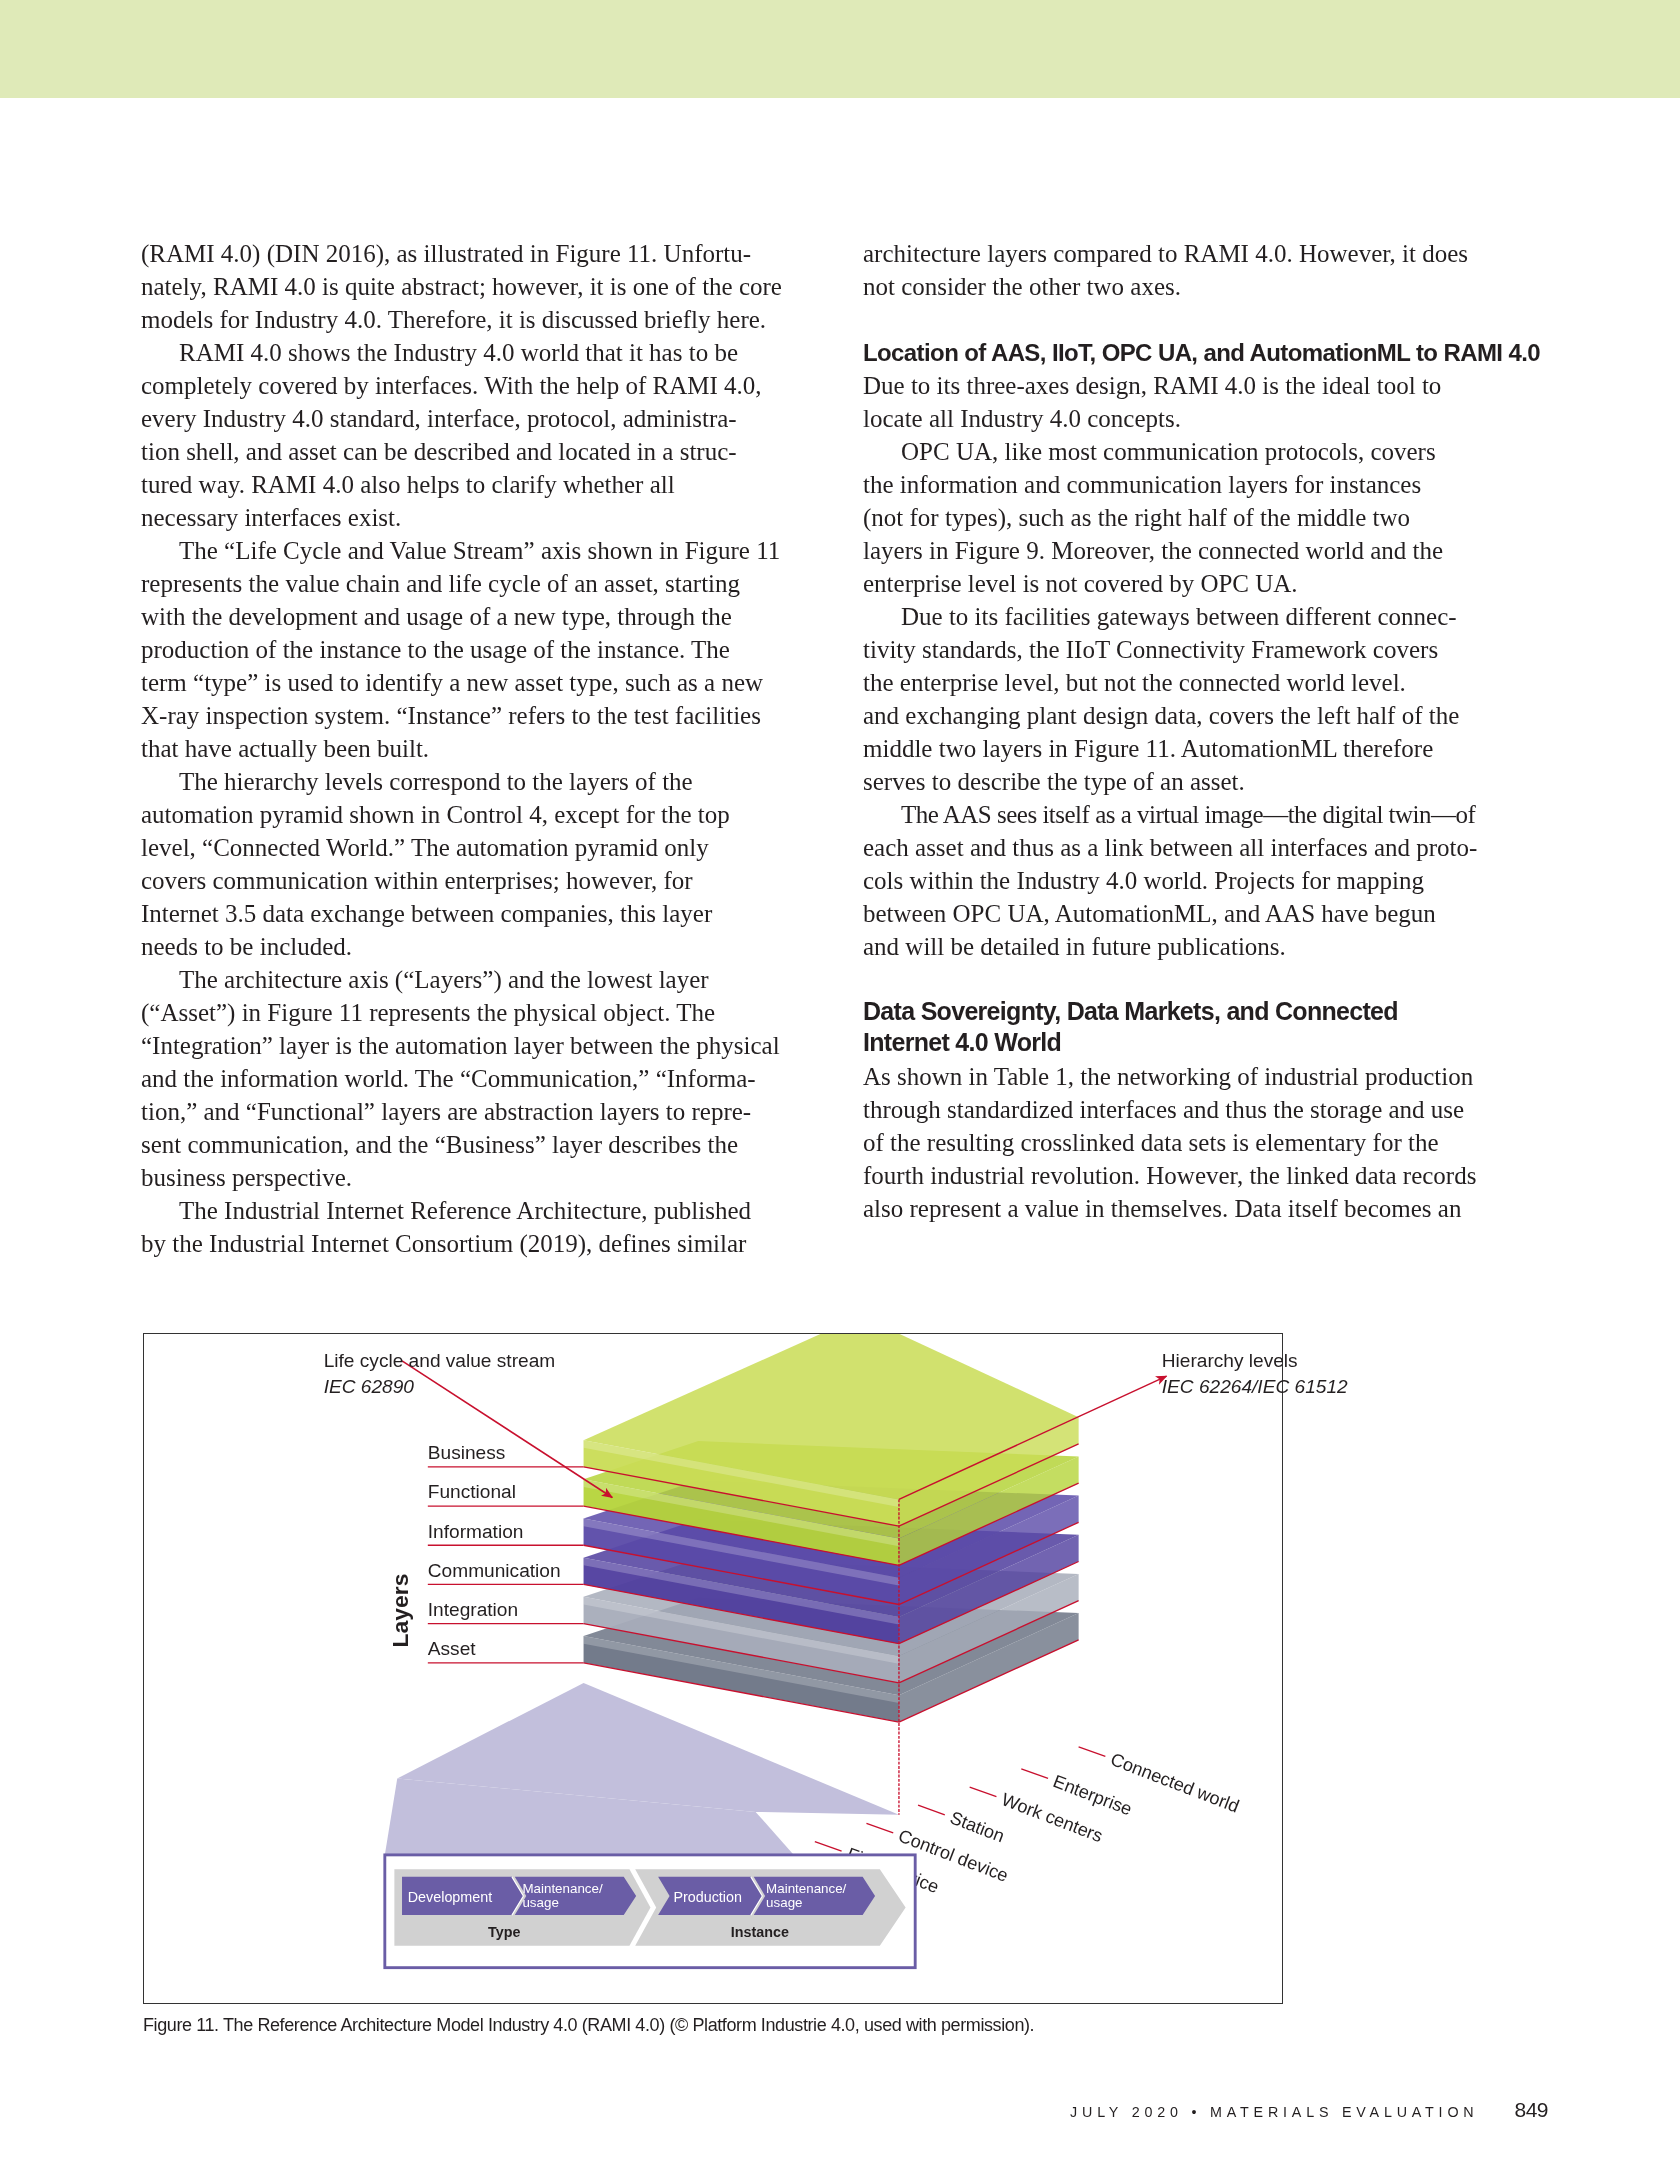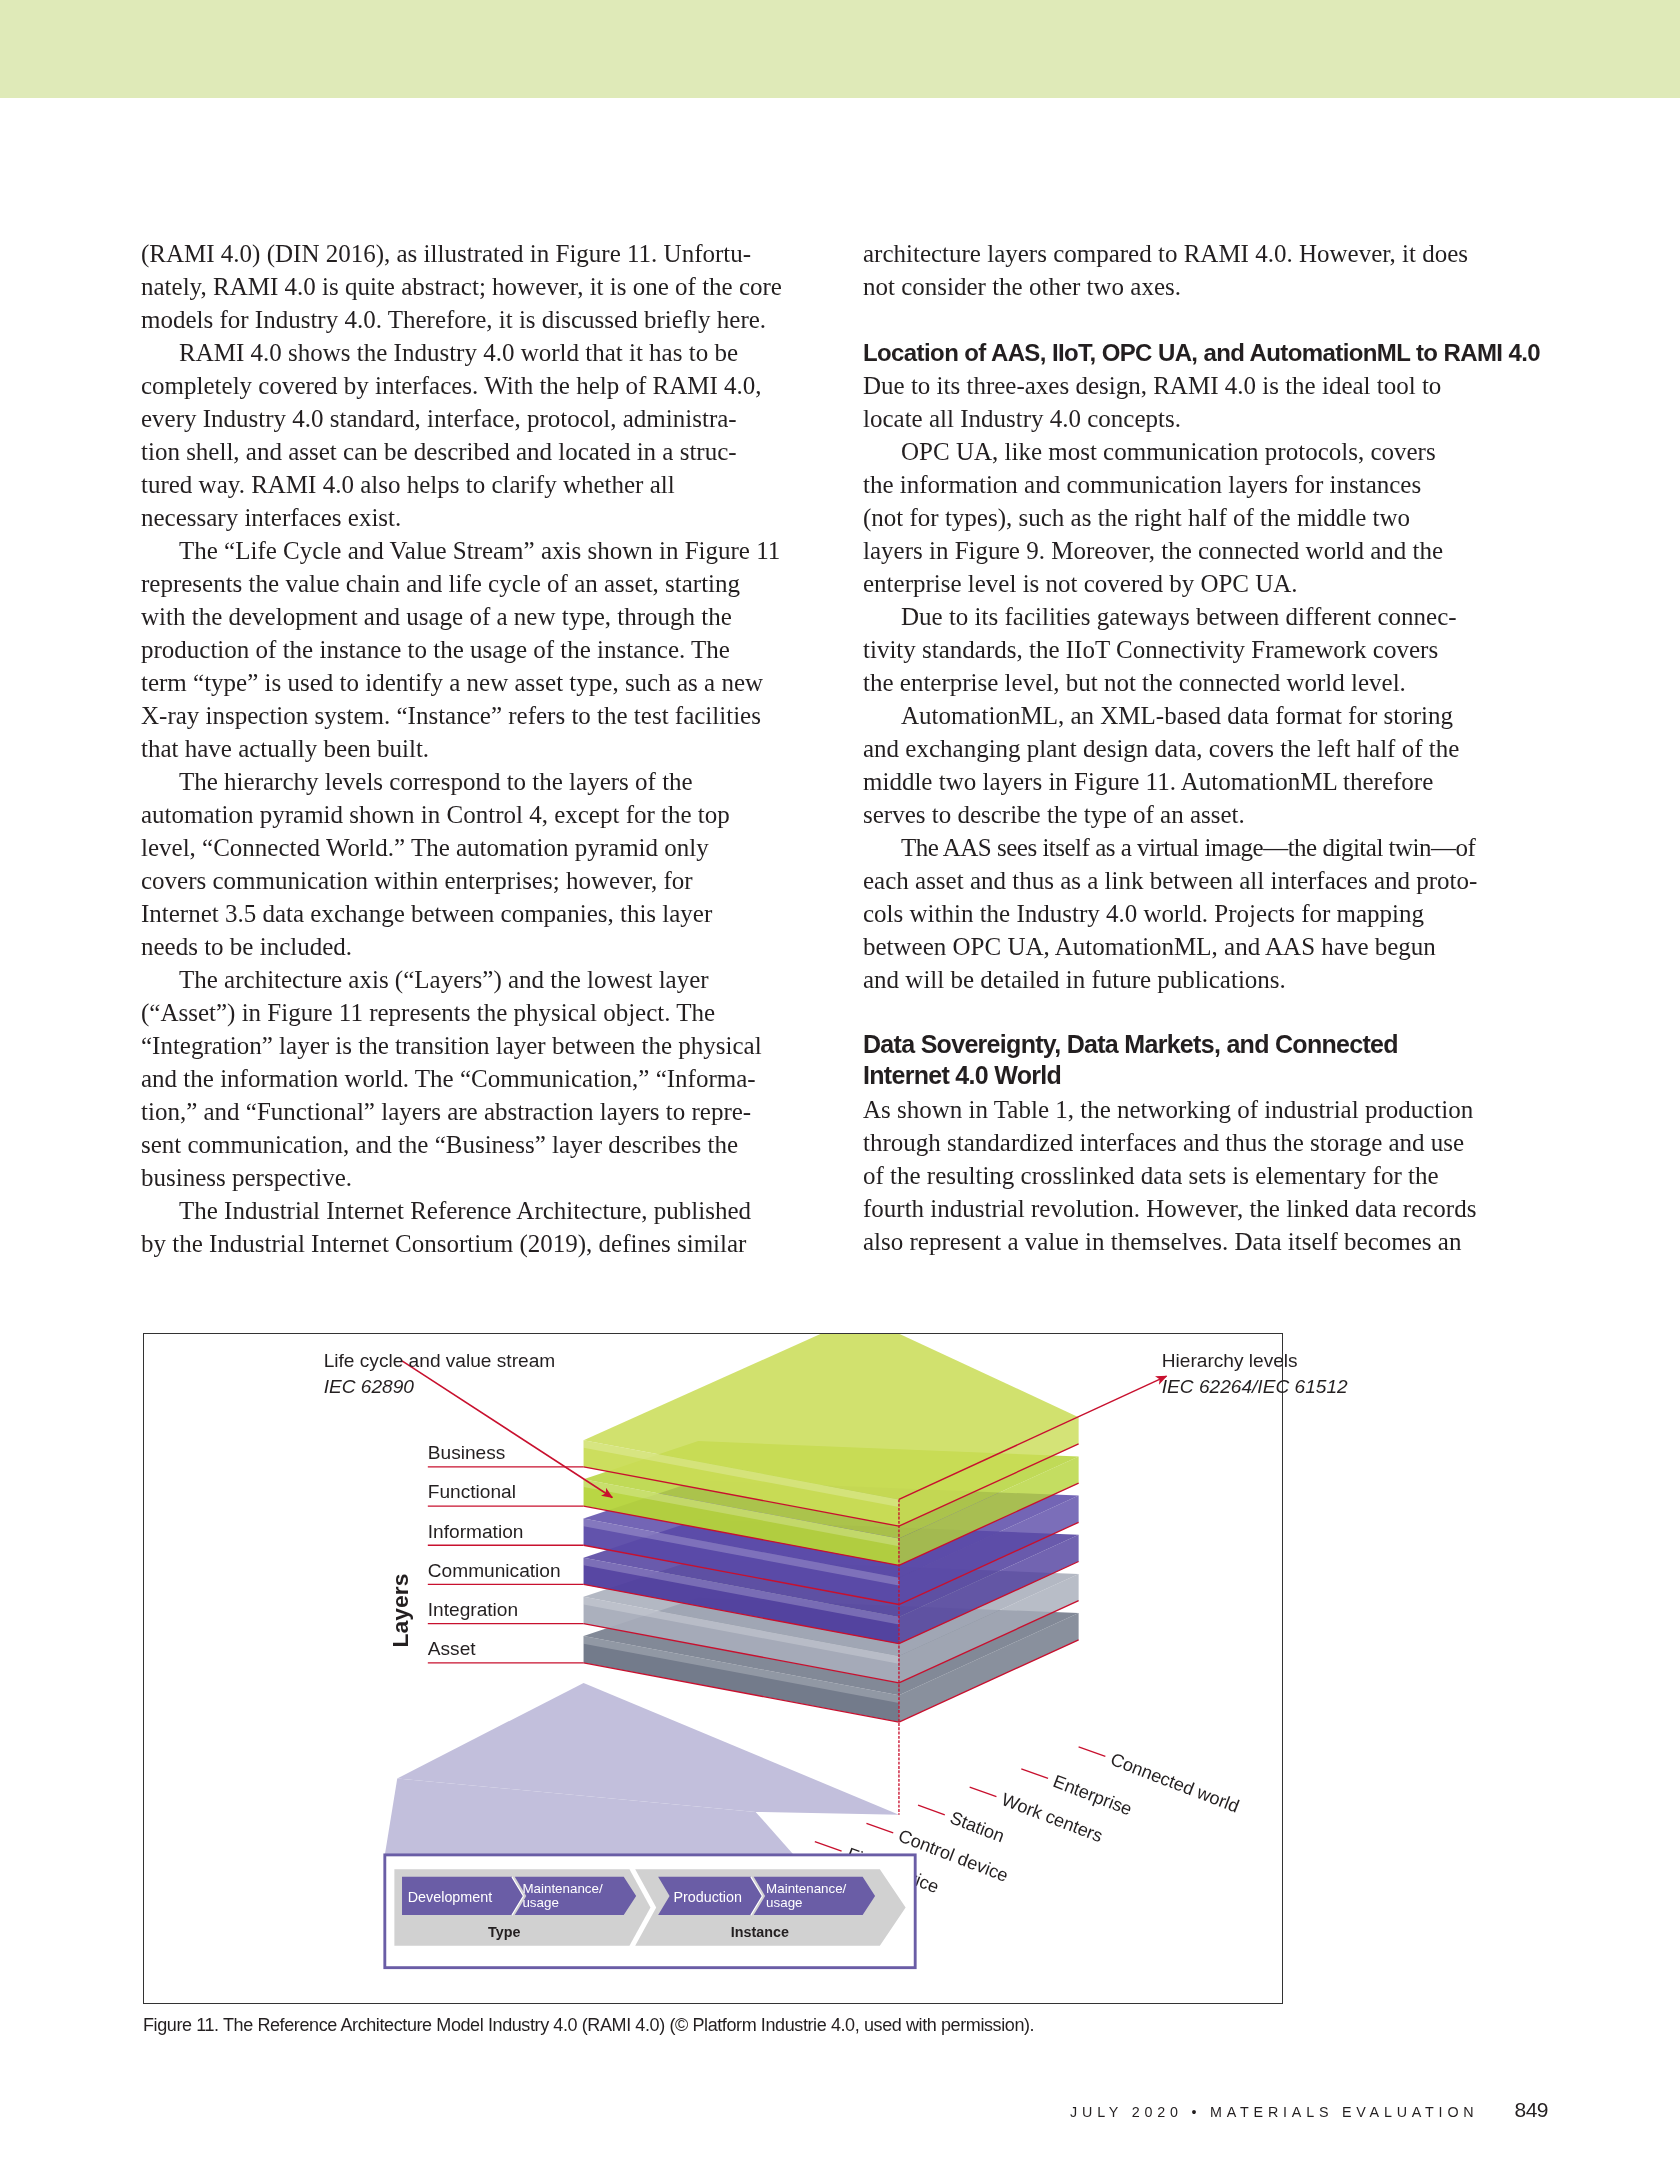--- a/index.html
+++ b/index.html
@@ -54,21 +54,21 @@
       <span class="nowrap-line" style="padding-left: 38px;">The hierarchy levels correspond to the layers of the</span>
       <span class="nowrap-line">automation pyramid shown in Control 4, except for the top</span>
       <span class="nowrap-line">level, “Connected World.” The automation pyramid only</span>
       <span class="nowrap-line">covers communication within enterprises; however, for</span>
       <span class="nowrap-line">Internet 3.5 data exchange between companies, this layer</span>
       <span class="nowrap-line">needs to be included.</span>
     </p>
     <p>
       <span class="nowrap-line" style="padding-left: 38px;">The architecture axis (“Layers”) and the lowest layer</span>
       <span class="nowrap-line">(“Asset”) in Figure 11 represents the physical object. The</span>
-      <span class="nowrap-line">“Integration” layer is the transition layer between the physical</span>
+      <span class="nowrap-line">“Integration” layer is the automation layer between the physical</span>
       <span class="nowrap-line">and the information world. The “Communication,” “Informa-</span>
       <span class="nowrap-line">tion,” and “Functional” layers are abstraction layers to repre-</span>
       <span class="nowrap-line">sent communication, and the “Business” layer describes the</span>
       <span class="nowrap-line">business perspective.</span>
     </p>
     <p>
       <span class="nowrap-line" style="padding-left: 38px;">The Industrial Internet Reference Architecture, published</span>
       <span class="nowrap-line">by the Industrial Internet Consortium (2019), defines similar</span>
     </p>
   </div>
@@ -89,21 +89,20 @@
     <span class="nowrap-line" style="text-indent:0">(not for types), such as the right half of the middle two</span>
     <span class="nowrap-line" style="text-indent:0">layers in Figure 9. Moreover, the connected world and the</span>
     <span class="nowrap-line" style="text-indent:0">enterprise level is not covered by OPC UA.</span>
   </p>
   <p class="indent">
     <span class="nowrap-line">Due to its facilities gateways between different connec-</span>
     <span class="nowrap-line" style="text-indent:0">tivity standards, the IIoT Connectivity Framework covers</span>
     <span class="nowrap-line" style="text-indent:0">the enterprise level, but not the connected world level.</span>
   </p>
   <p class="indent">
-    <span class="nowrap-line">AutomationML, an XML-based data format for storing</span>
     <span class="nowrap-line" style="text-indent:0">and exchanging plant design data, covers the left half of the</span>
     <span class="nowrap-line" style="text-indent:0">middle two layers in Figure 11. AutomationML therefore</span>
     <span class="nowrap-line" style="text-indent:0">serves to describe the type of an asset.</span>
   </p>
   <p class="indent">
     <span class="nowrap-line" style="letter-spacing:-0.5px">The AAS sees itself as a virtual image—the digital twin—of</span>
     <span class="nowrap-line" style="text-indent:0">each asset and thus as a link between all interfaces and proto-</span>
     <span class="nowrap-line" style="text-indent:0">cols within the Industry 4.0 world. Projects for mapping</span>
     <span class="nowrap-line" style="text-indent:0">between OPC UA, AutomationML, and AAS have begun</span>
     <span class="nowrap-line" style="text-indent:0">and will be detailed in future publications.</span>

